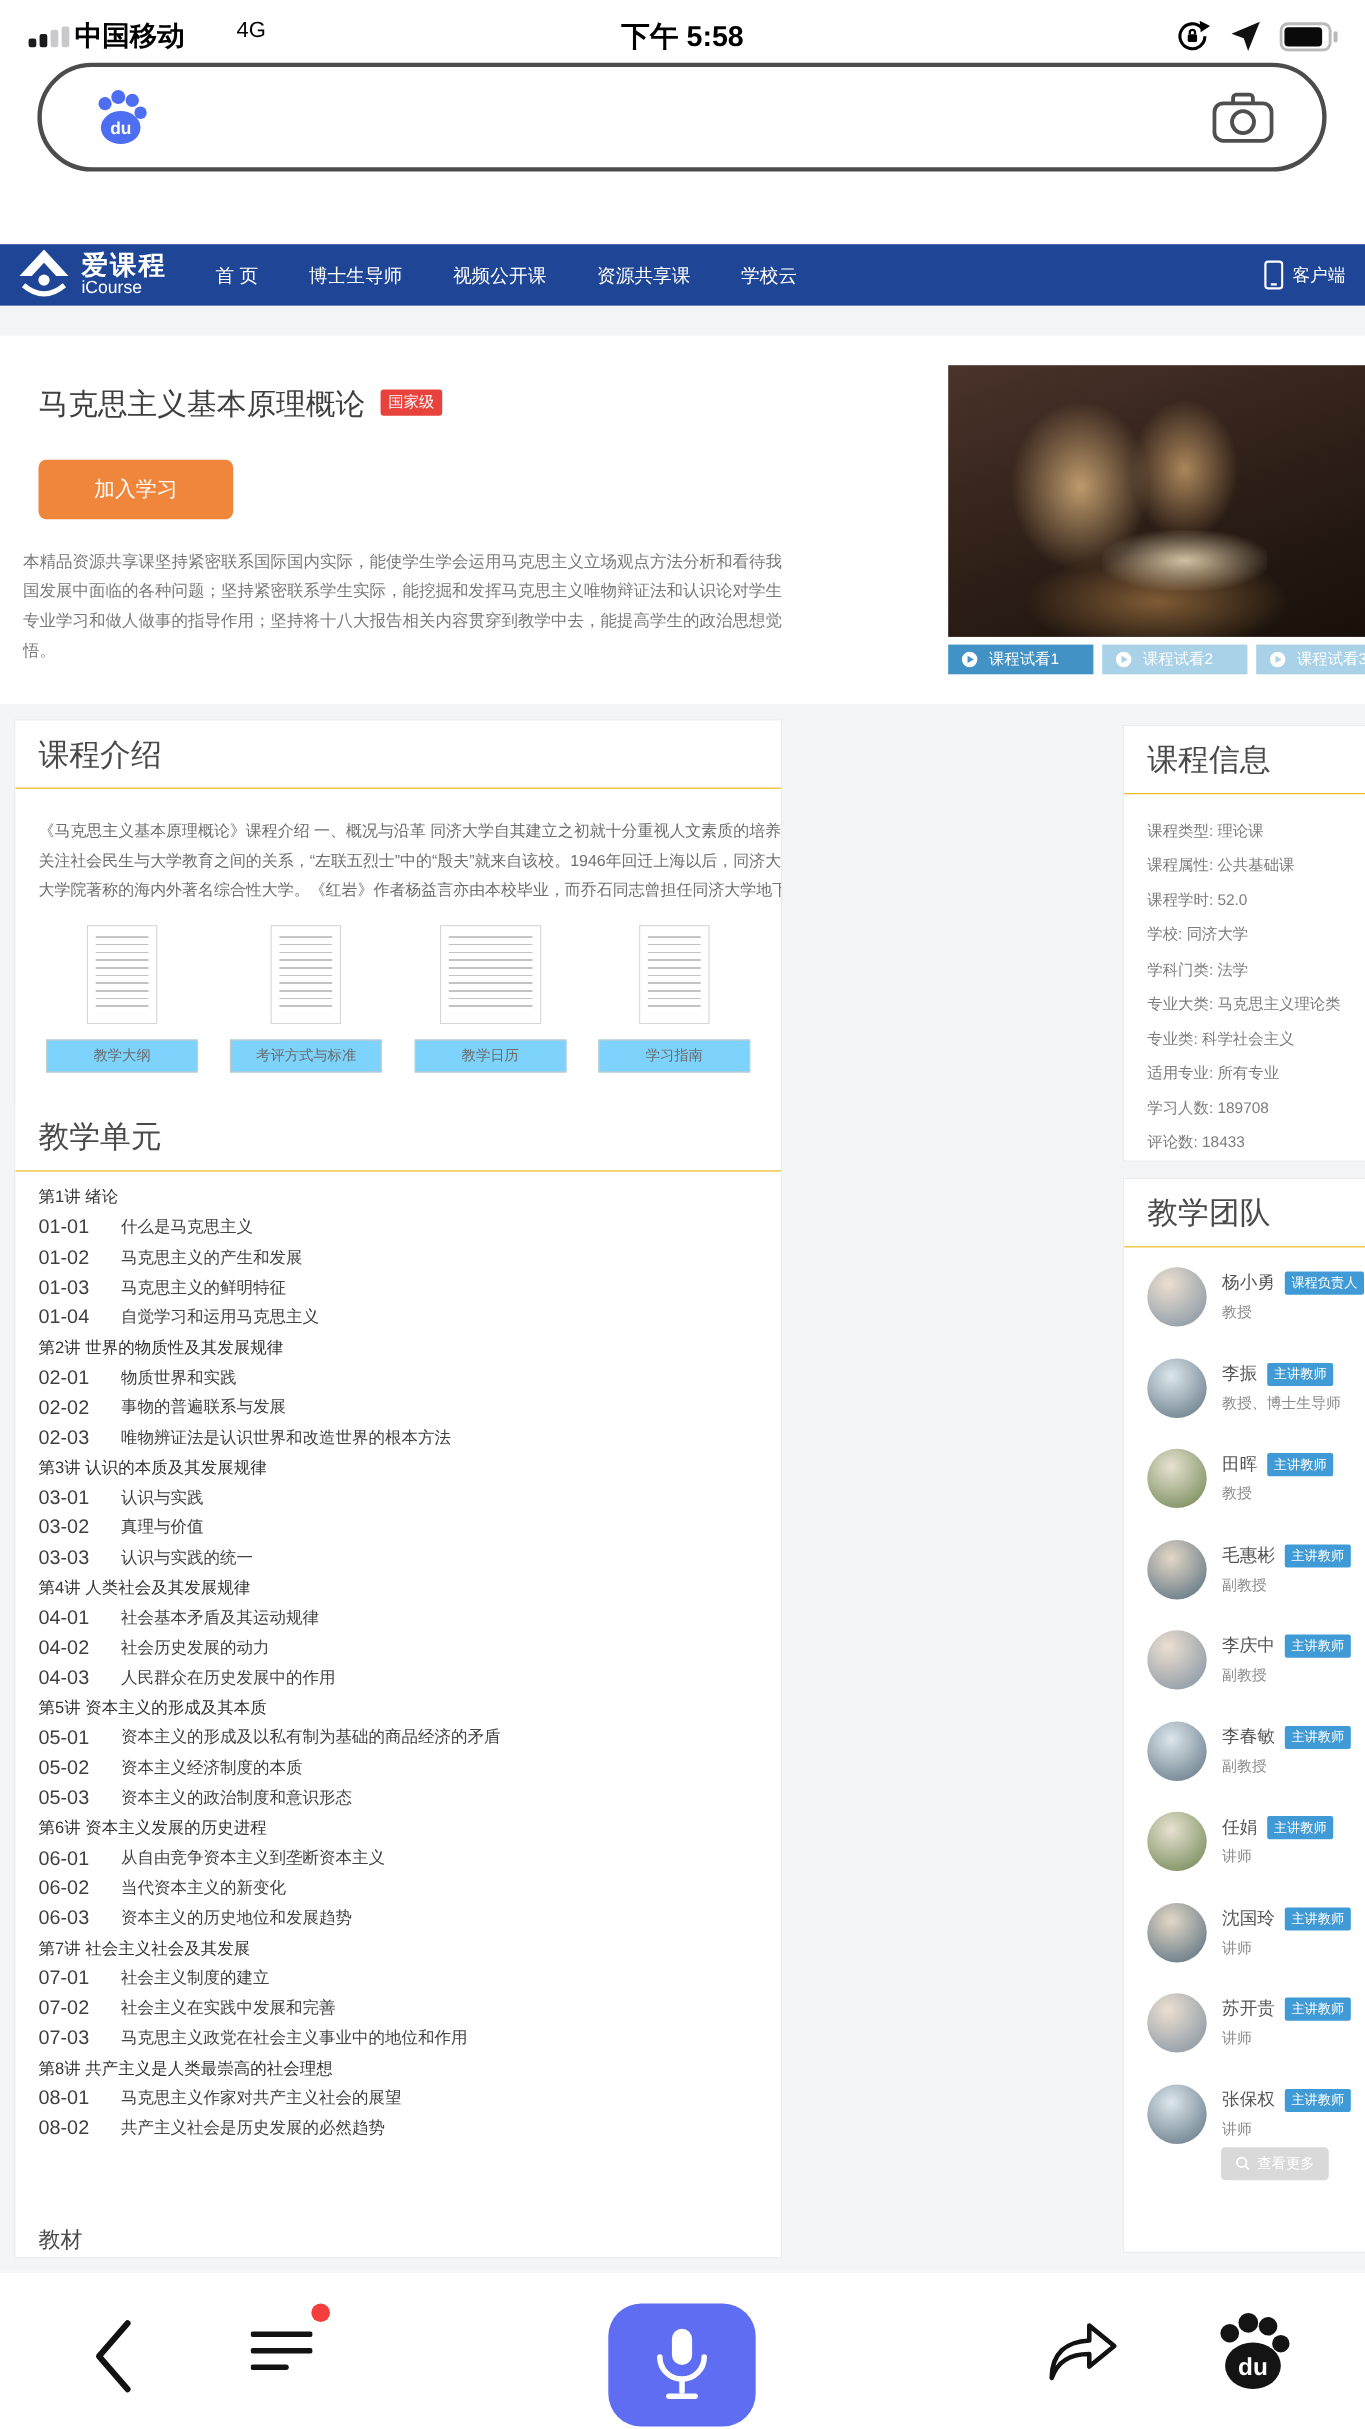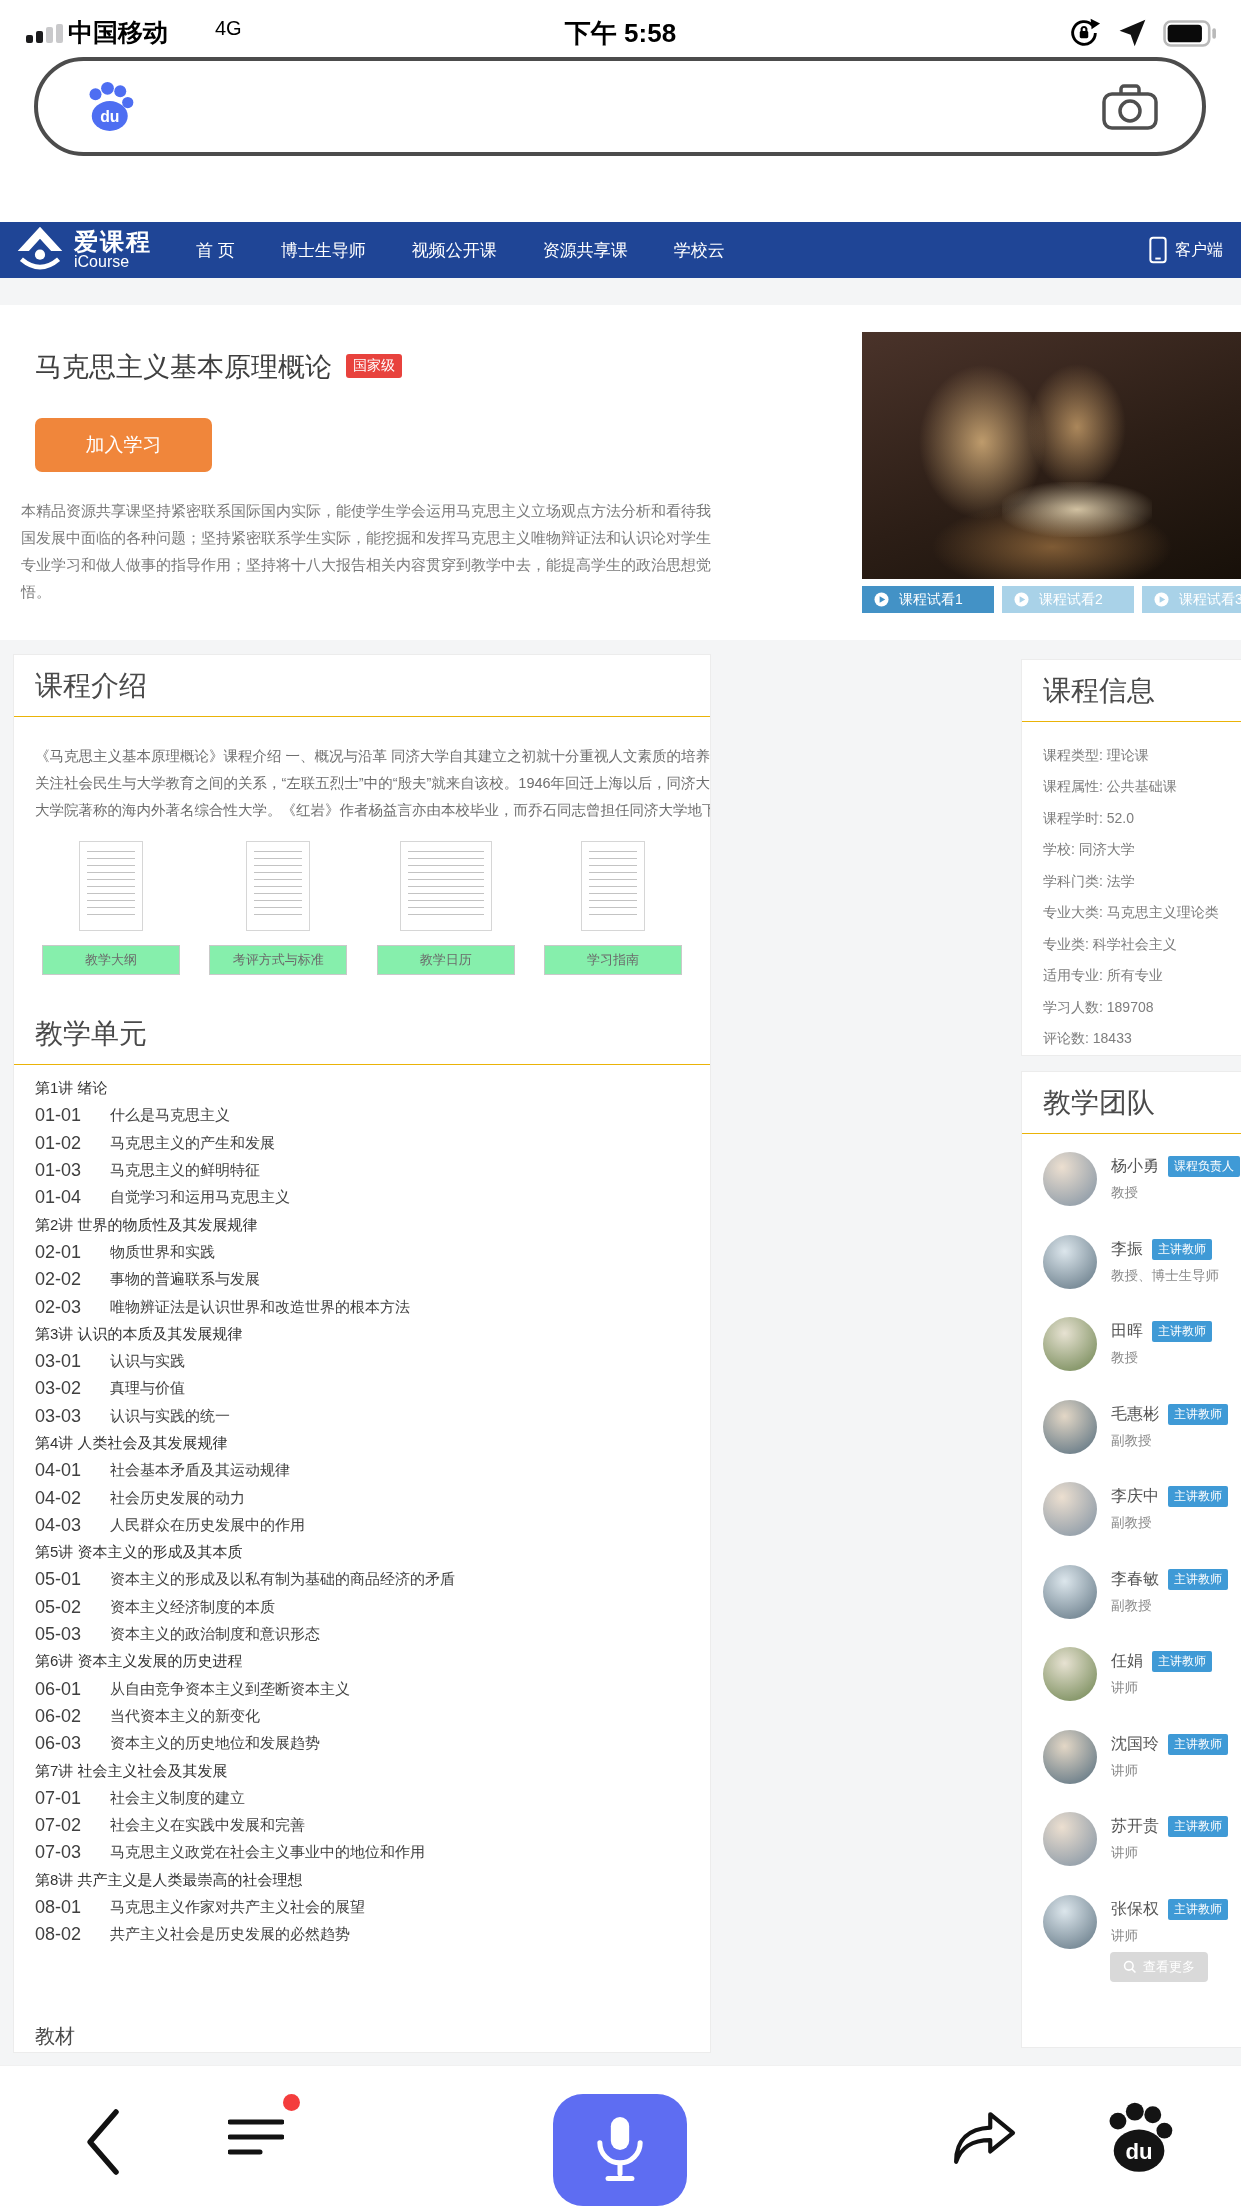--- a/index.html
+++ b/index.html
@@ -69,21 +69,21 @@
     box-shadow:0 0 0 1px #ececec; overflow:hidden; }
   .intro-text { position:absolute; top:88px; left:21px; width:920px; font-size:14.5px; color:#6e6e6e;
     line-height:27px; max-height:82px; overflow:hidden; }
   .attach-row { position:absolute; top:186px; left:21px; width:654px; display:flex; justify-content:space-between; }
   .attach-col { display:flex; flex-direction:column; align-items:center; width:152px; }
   .doc-thumb { width:64px; height:90px; background:#fff; border:1px solid #d6d6d6; position:relative; cursor:pointer; }
   .attach-col:nth-child(3) .doc-thumb { width:92px; }
   .doc-thumb::before { content:""; position:absolute; inset:9px 7px;
     background:repeating-linear-gradient(to bottom, #c3c3c3 0 1.5px, transparent 1.5px 7px); }
   .doc-label { margin-top:14px; min-width:138px; padding:5px 8px; border:1px solid #c9c9c9;
-    font-size:13px; color:#6b6b6b; text-align:center; background:#86efac; cursor:pointer; white-space:nowrap; }
+    font-size:13px; color:#6b6b6b; text-align:center; background:#7dd3fc; cursor:pointer; white-space:nowrap; }
   .head-units { top:348px; }
   .unit-list { position:absolute; top:420px; left:21px; width:664px; }
   .u-row { height:27.3px; font-size:15px; display:flex; align-items:center; white-space:nowrap; }
   .u-ch { color:#333; }
   .u-code { font-family:Liberation Sans, sans-serif; font-size:18px; color:#3f3f3f; width:75px; flex:none; }
   .u-title { color:#424242; }
   .head-textbook { position:absolute; top:1368px; left:21px; font-size:20px; color:#4a4a4a; }
 
   
   .info-card { position:absolute; top:660px; left:1022px; width:300px; height:395px; background:#fff; box-shadow:0 0 0 1px #ececec; }

